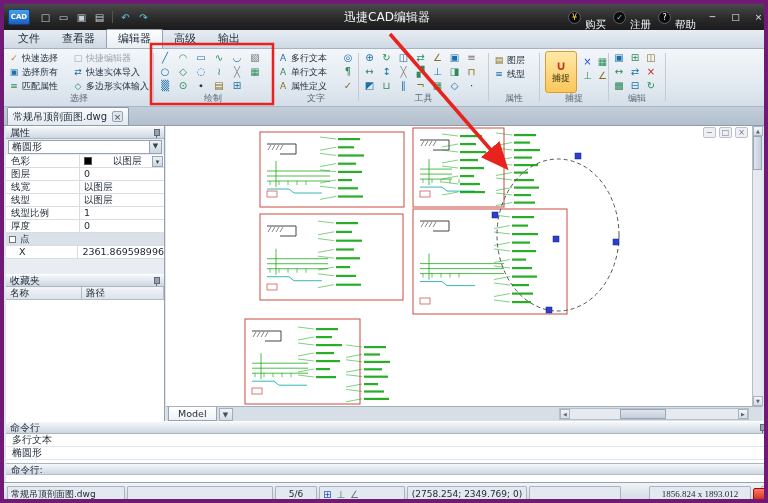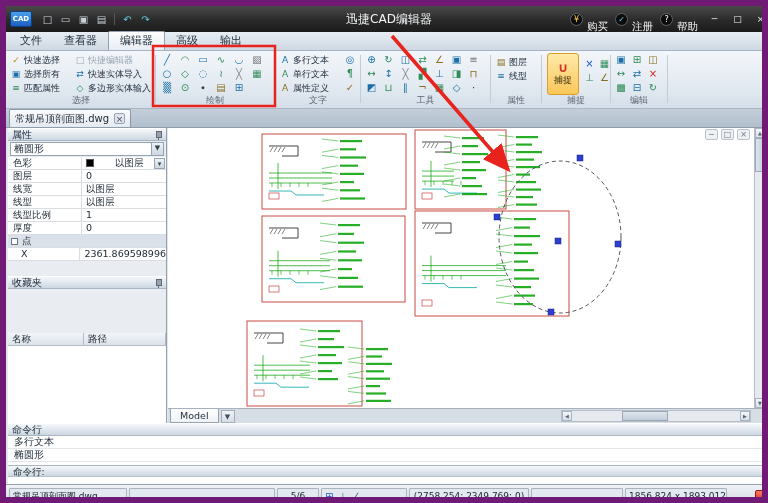--- a/index.html
+++ b/index.html
@@ -1,17 +1,17 @@
 <!DOCTYPE html>
 <html><head>
 <meta charset="utf-8">
 <style>
 *{margin:0;padding:0;box-sizing:border-box;}
 html,body{background:#777;}
-#window{position:relative;width:768px;height:503px;border:6px solid #701a75;background:#dfe6ee;font-family:"DejaVu Sans","Liberation Sans",sans-serif;overflow:hidden;}
+#window{position:relative;width:768px;height:503px;border:4px solid #701a75;background:#dfe6ee;font-family:"DejaVu Sans","Liberation Sans",sans-serif;overflow:hidden;}
 
 
 #titlebar{position:absolute;left:0;top:0;width:766px;height:26px;background:linear-gradient(#4a4a4a,#2a2a2a 55%,#1b1b1b);display:flex;align-items:center;color:#e8ecf0;}
 .logo{width:22px;height:16px;margin-left:4px;background:linear-gradient(#4aa0e8,#1b5fc0);border:1px solid #0d3f86;border-radius:2px;font-size:7px;font-weight:bold;color:#fff;text-align:center;line-height:14px;flex:0 0 22px;}
 .tb-icons{display:flex;gap:1px;margin-left:7px;z-index:2;}
 .tbi{width:17px;height:17px;font-size:10px;line-height:17px;text-align:center;color:#c9d2da;}
 .tbi.cyan{color:#5ec6d8;}
 .tbsep{width:1px;height:12px;background:#555;margin:2px 3px 0;}
 .tb-title{position:absolute;left:0;right:0;text-align:center;font-size:12px;color:#f2f4f6;pointer-events:none;}
 .tb-right{margin-left:auto;display:flex;align-items:center;gap:4px;margin-right:2px;z-index:2;}
@@ -61,21 +61,21 @@
 .prow{display:flex;height:13px;line-height:12px;font-size:9.5px;background:#fff;border-bottom:1px solid #d9dde2;}
 .pk{width:74px;padding-left:5px;border-right:1px solid #d9dde2;color:#202b36;}
 .pk.ind{padding-left:13px;}
 .pv{flex:1;padding-left:4px;display:flex;align-items:center;gap:21px;position:relative;color:#202b36;}
 .pgroup{background:#dbe1e8;display:flex;align-items:center;gap:4px;padding-left:3px;color:#202b36;}
 .expander{width:7px;height:7px;border:1px solid #6a7682;background:#fff;flex:0 0 7px;}
 .swatch{width:8px;height:8px;border:1px solid #555;flex:0 0 8px;}
 .ddarrow{position:absolute;right:1px;top:1px;width:11px;height:11px;font-size:7px;line-height:10px;text-align:center;color:#344;background:linear-gradient(#eef2f6,#ccd6e0);border:1px solid #96a3b2;}
 .pspacer{flex:0 0 15px;}
 .favcols{display:flex;flex:0 0 13px;border-bottom:1px solid #b3bcc6;}
-.favcol{background:linear-gradient(#f2f5f8,#dde3ea);border-right:1px solid #b3bcc6;font-size:9.5px;line-height:12px;padding-left:4px;color:#202b36;margin-top:44px;}
+.favcol{background:linear-gradient(#f2f5f8,#dde3ea);border-right:1px solid #b3bcc6;font-size:9.5px;line-height:12px;padding-left:4px;color:#202b36;}
 .favbody{flex:1;background:#fff;}
 
 
 #canvas{position:absolute;left:162px;top:122px;width:596px;height:295px;background:#fff;}
 #cad-svg{position:absolute;left:0;top:0;}
 .mdi{position:absolute;right:14px;top:1px;display:flex;gap:3px;color:#6b7683;font-size:8px;}
 .mdi span{width:13px;height:11px;line-height:10px;text-align:center;background:#eef1f4;border:1px solid #b9c2cc;border-radius:2px;}
 #vscroll{position:absolute;right:0;top:0;width:10px;height:280px;background:#e6eaef;border-left:1px solid #b6bfc9;}
 .sarrow{display:block;width:10px;height:10px;font-size:5px;line-height:9px;text-align:center;color:#5a6673;background:linear-gradient(#f4f6f9,#d7dee6);border:1px solid #aab4bf;}
 #vscroll .bottom{position:absolute;bottom:0;left:0;}
@@ -631,21 +631,21 @@
     <div class="scell" style="left:3px;width:118px;">常规吊顶剖面图.dwg</div>
     <div class="scell" style="left:123px;width:146px;"></div>
     <div class="scell center" style="left:271px;width:42px;">5/6</div>
     <div class="scell iconcell" id="status-icons" style="left:315px;width:86px;">
         <span class="sicon" style="color: rgb(34, 85, 204);">⊞</span>
         <span class="sicon" style="color: rgb(46, 139, 87);">⊥</span>
         <span class="sicon" style="color: rgb(102, 119, 136);">∠</span>
       </div>
     <div class="scell center" style="left:403px;width:120px;">(2758.254; 2349.769; 0)</div>
     <div class="scell" style="left:525px;width:92px;"></div>
-    <div class="scell center" style="left:619px;width:102px;">1856.824 x 1893.012</div>
+    <div class="scell center" style="left:645px;width:102px;font-family:Liberation Serif, serif;">1856.824 x 1893.012</div>
     <div class="scell center" style="left:757px;width:28px;">SE-7</div>
     <div class="sredicon"></div>
   </div>
 
   <svg id="overlay" width="768" height="503">
     <defs>
       <marker id="ah" markerWidth="9" markerHeight="8" refX="6" refY="3.5" orient="auto">
         <path d="M0,0 L8,3.5 L0,7 z" fill="#e8231d"></path>
       </marker>
     </defs>

